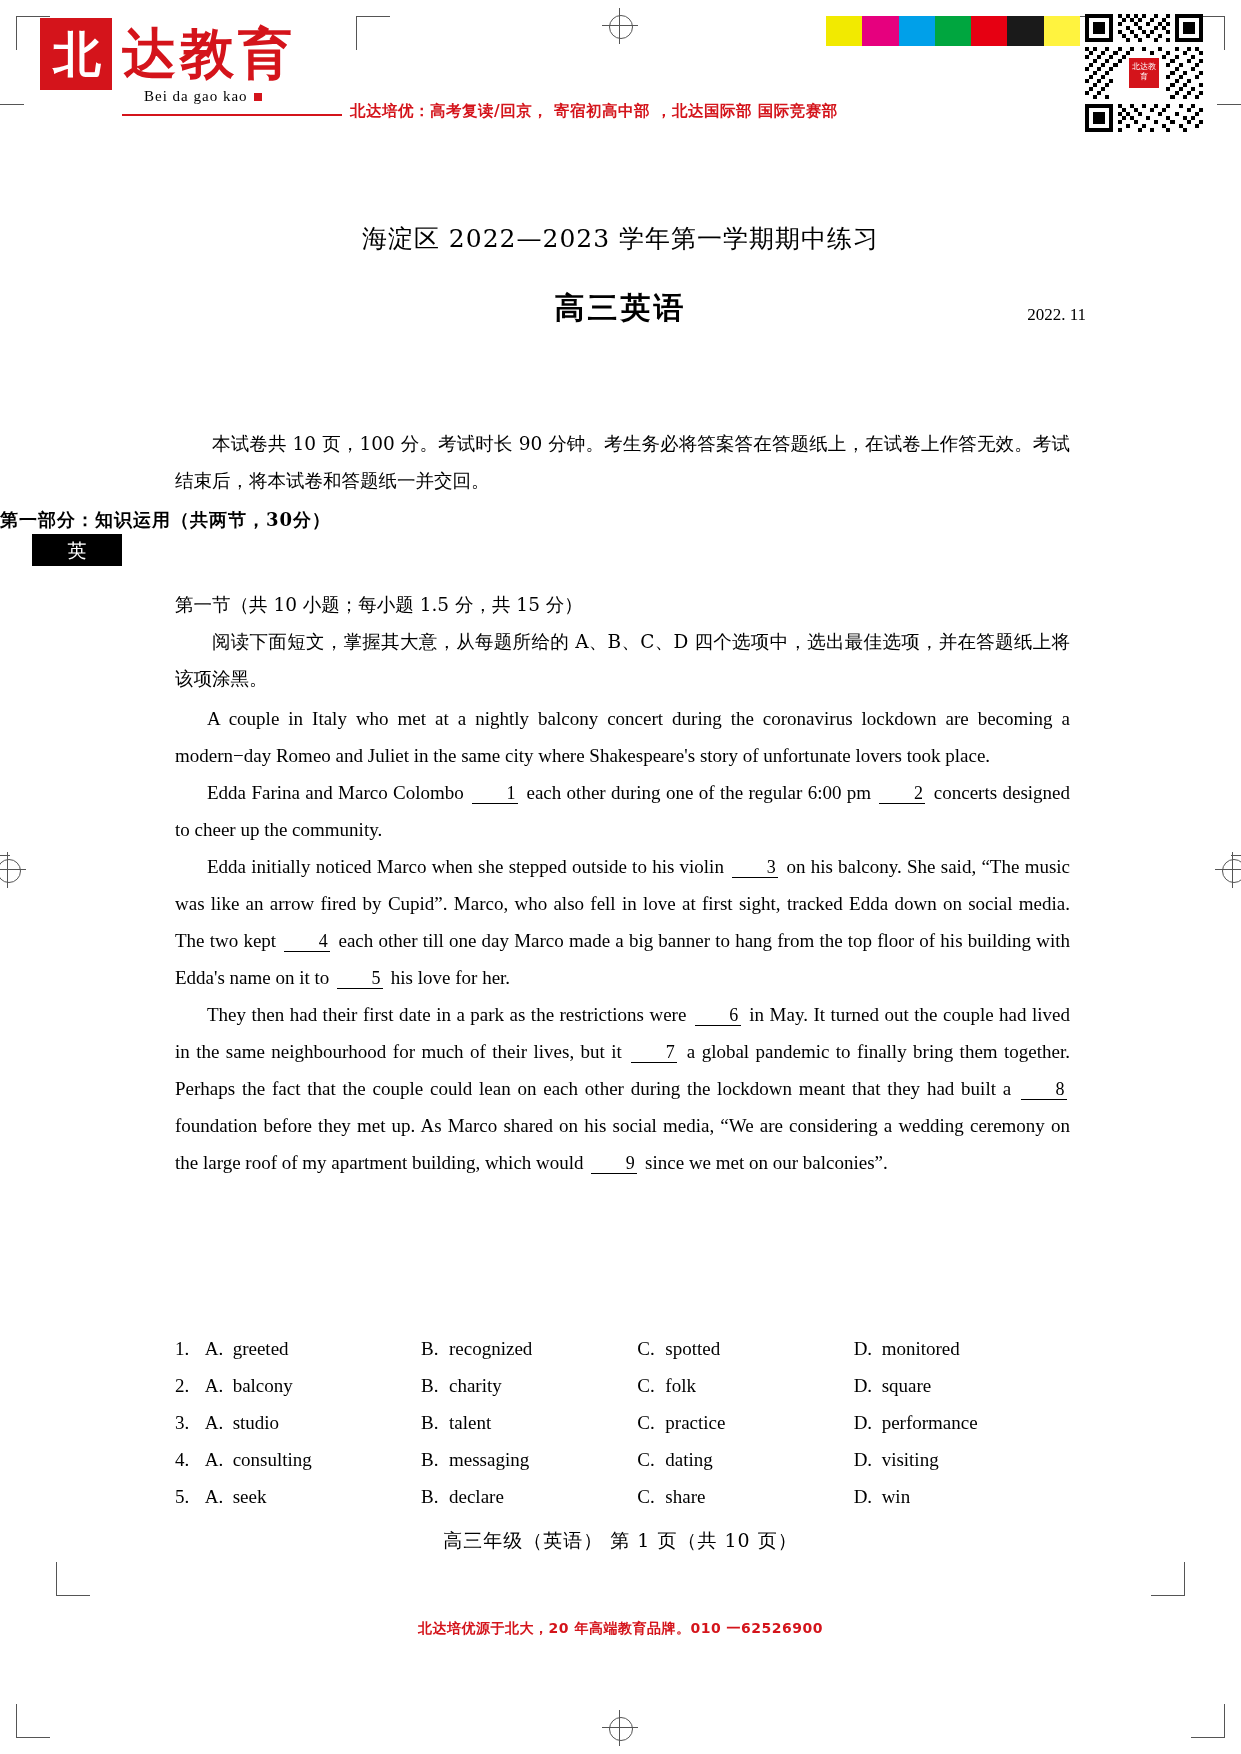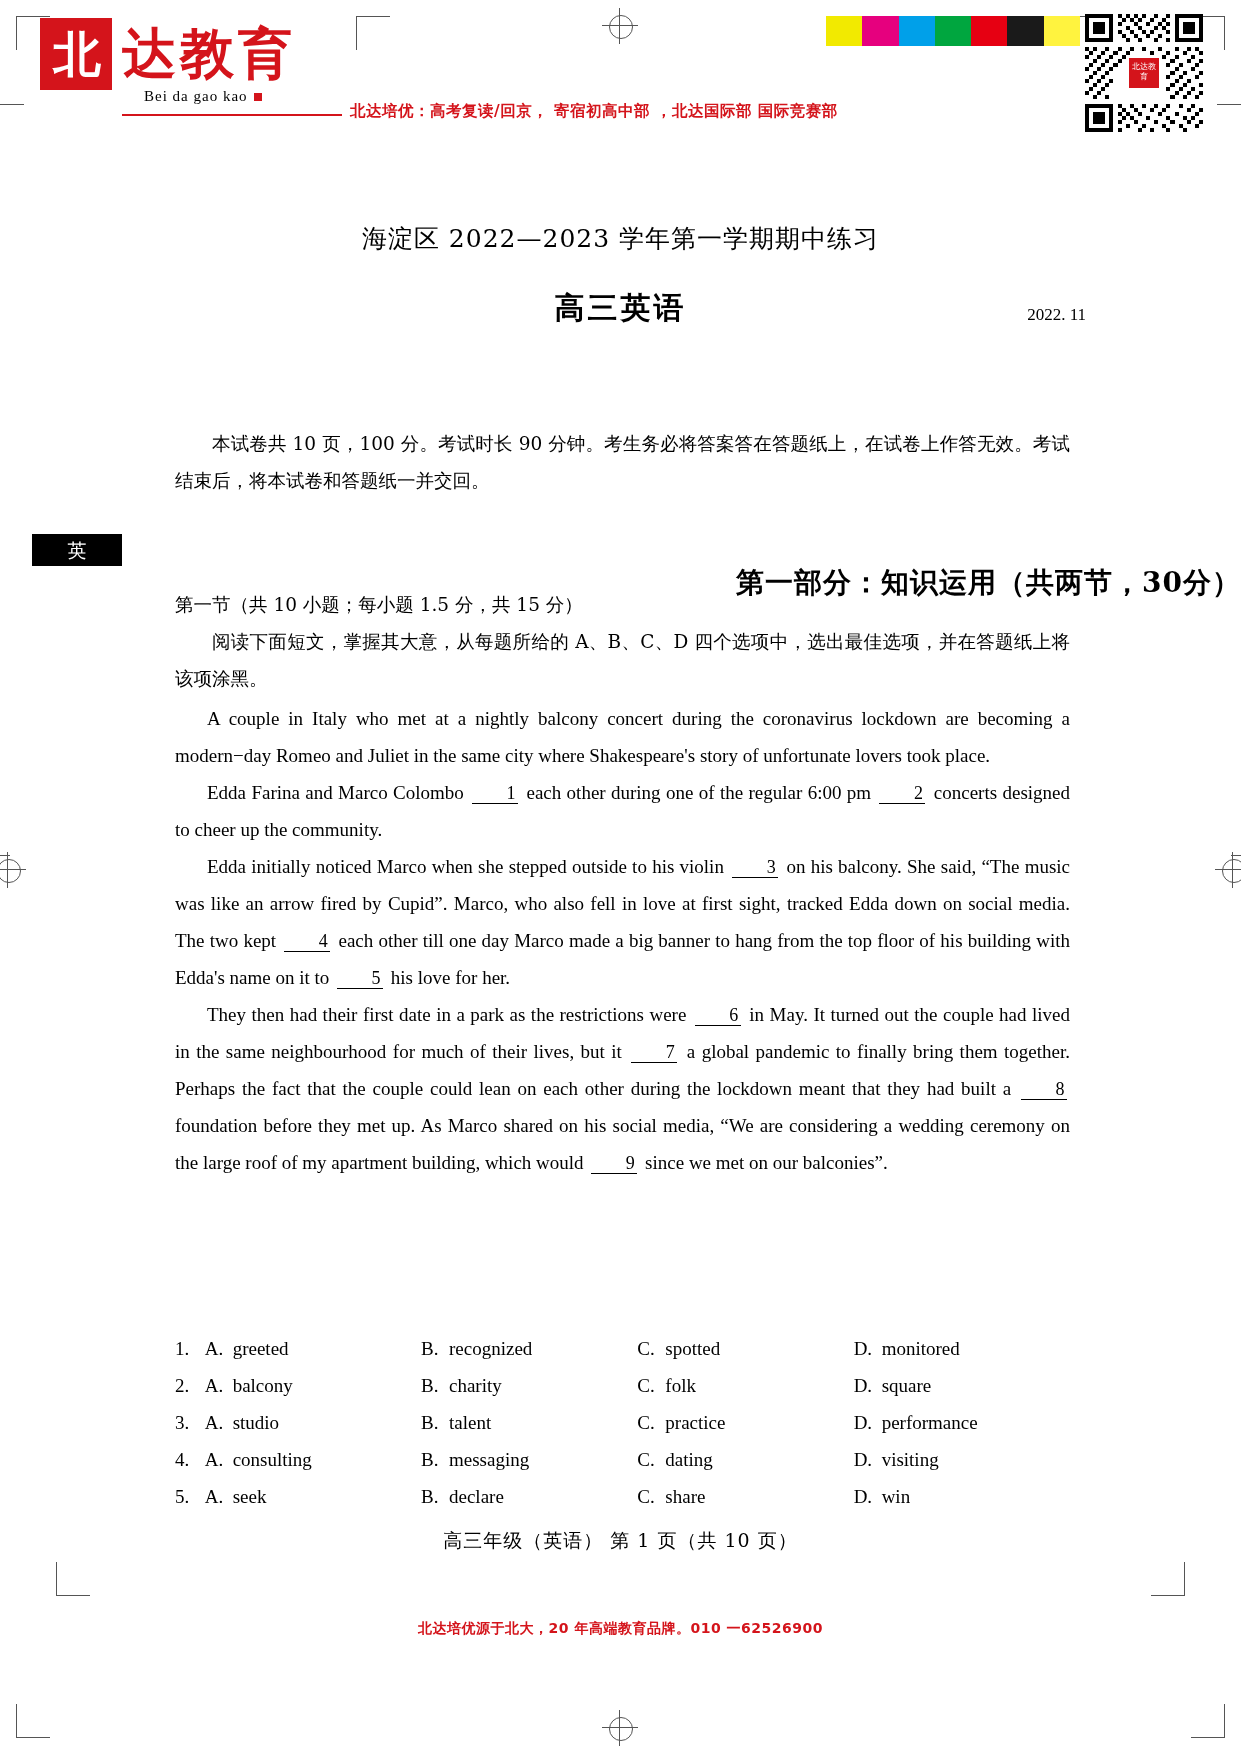--- a/index.html
+++ b/index.html
@@ -218,27 +218,27 @@
     background: #000;
     color: #fff;
     font-family: "DejaVu Serif", serif;
     font-size: 19px;
     text-align: center;
     line-height: 32px;
   }
 
   .part-title {
     position: absolute;
-    top: 564px;
+    top: 508px;
     left: 0;
     width: 1241px;
-    text-align: right;
+    text-align: left;
     font-family: "DejaVu Serif", serif;
     font-weight: bold;
-    font-size: 28px;
+    font-size: 18px;
     letter-spacing: 1px;
   }
 
   .subsection {
     position: absolute;
     top: 586px;
     left: 175px;
     width: 895px;
     font-family: "DejaVu Serif", serif;
     font-size: 18.5px;

